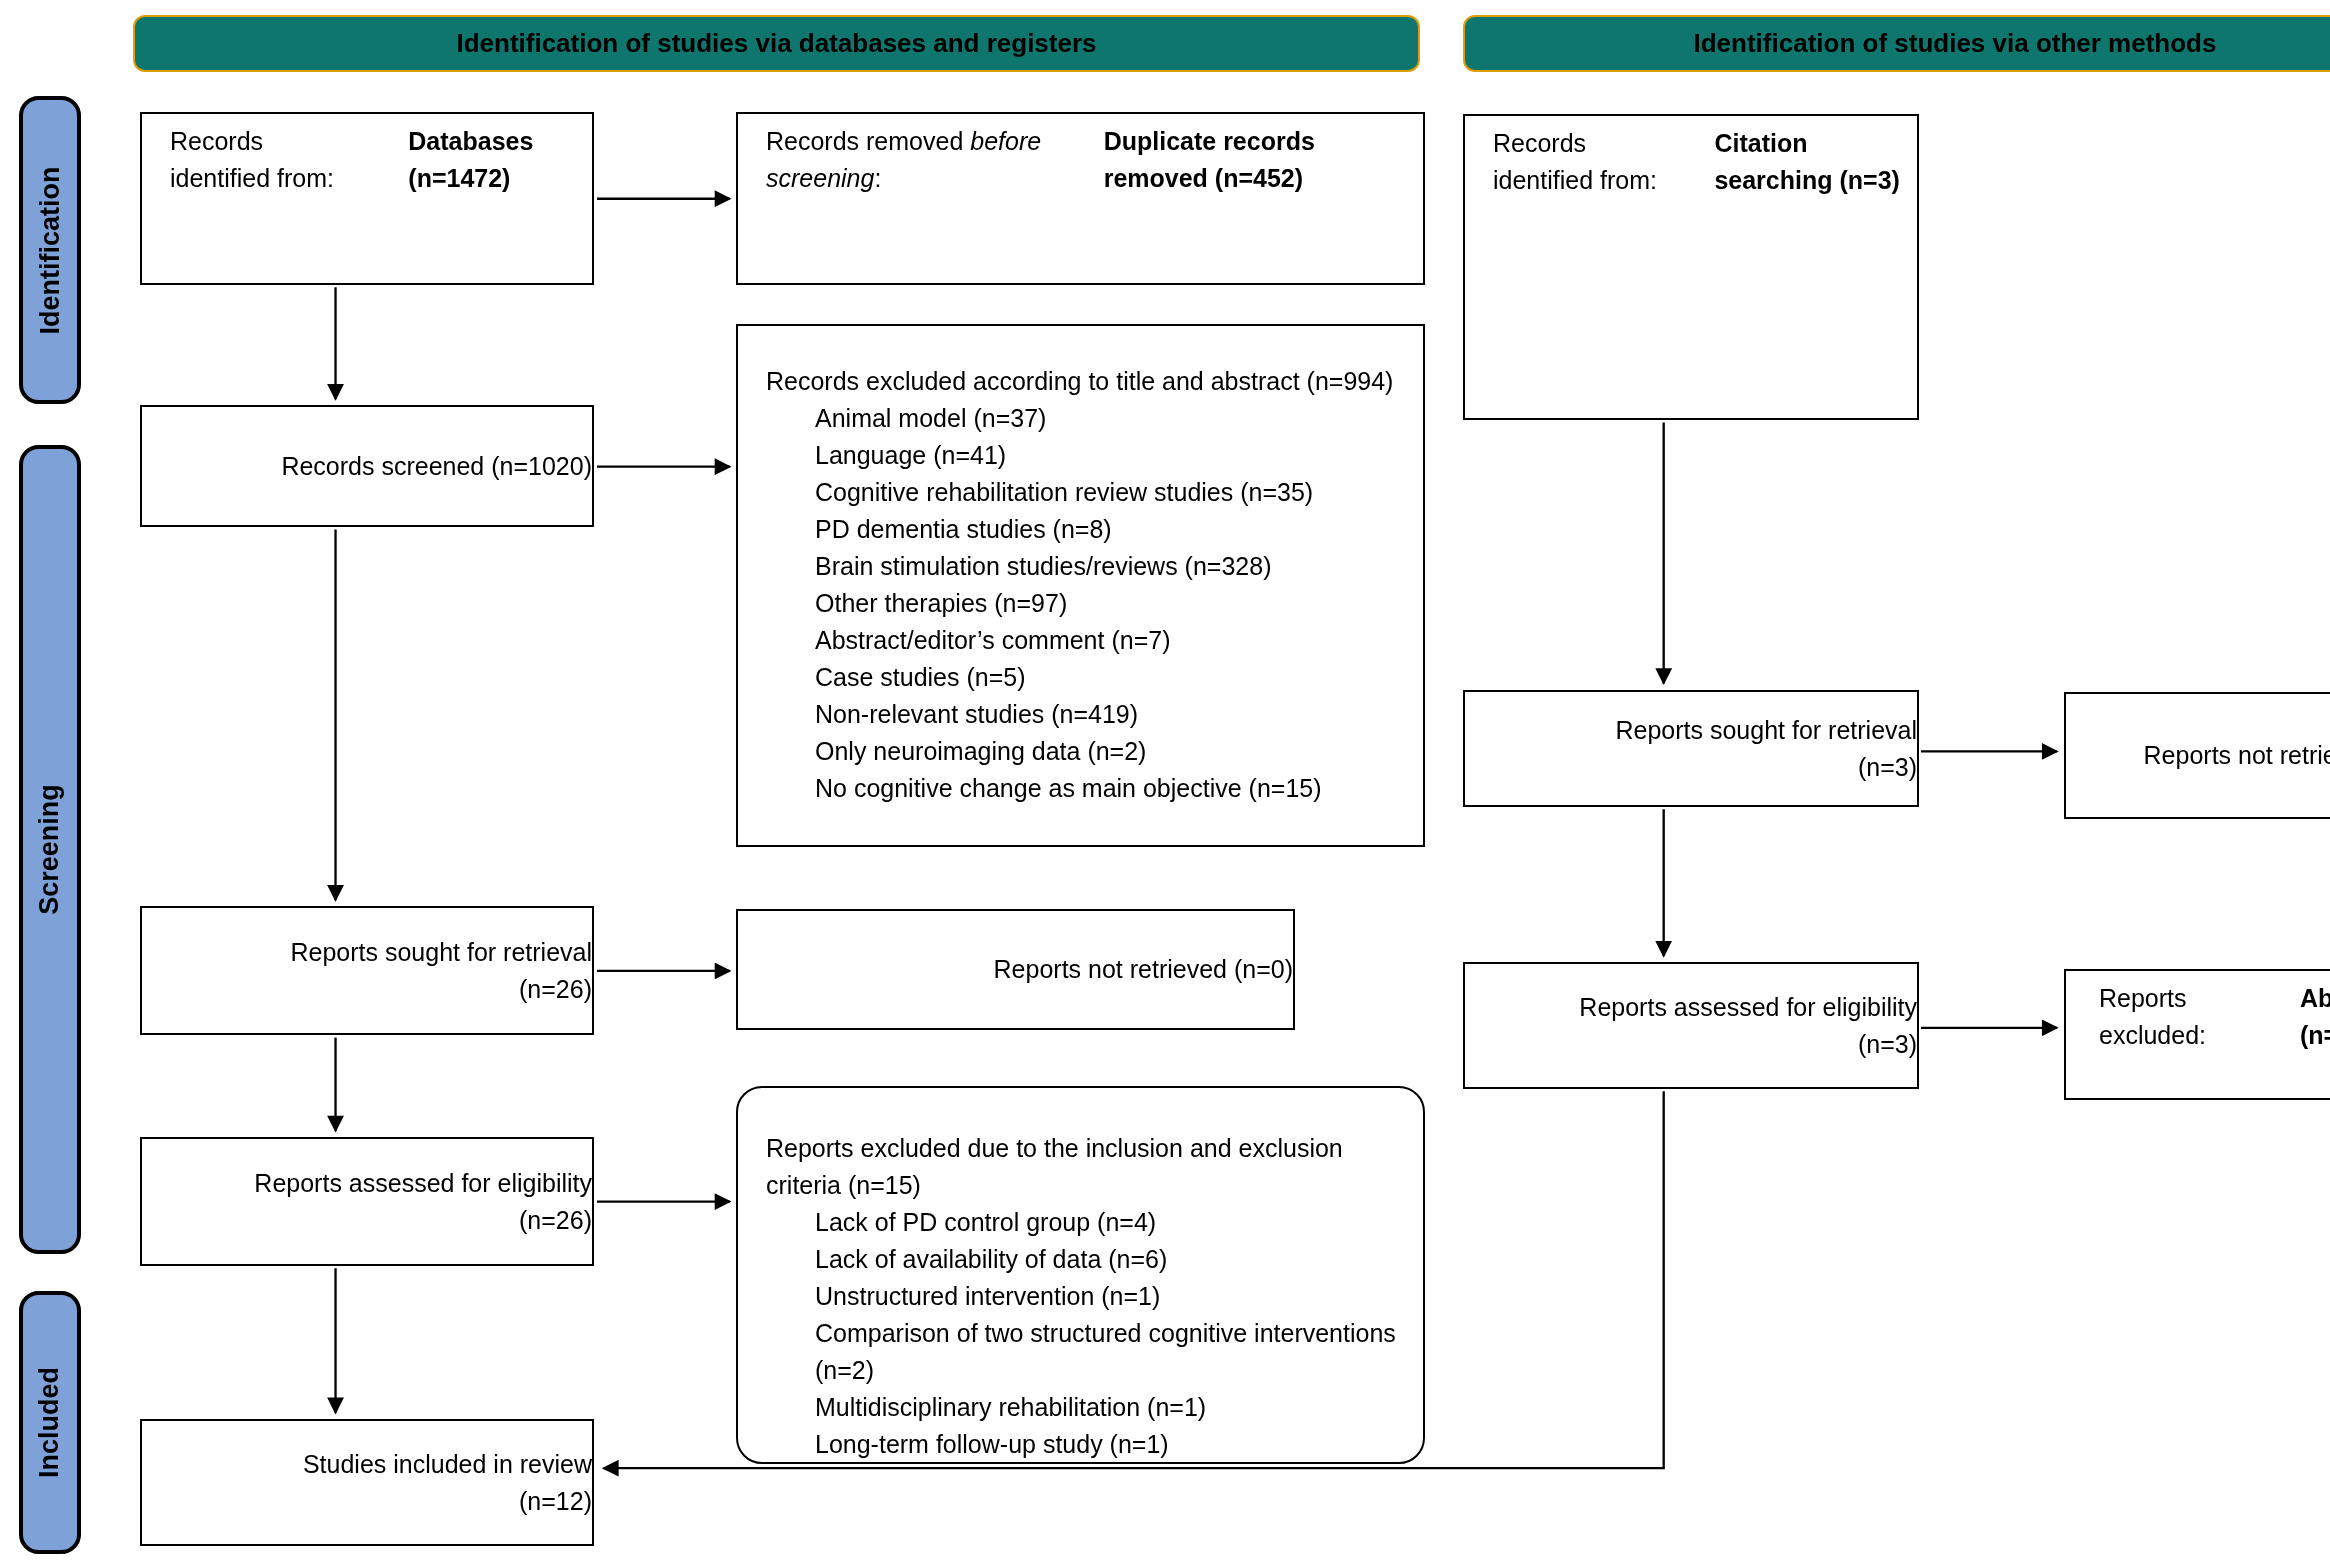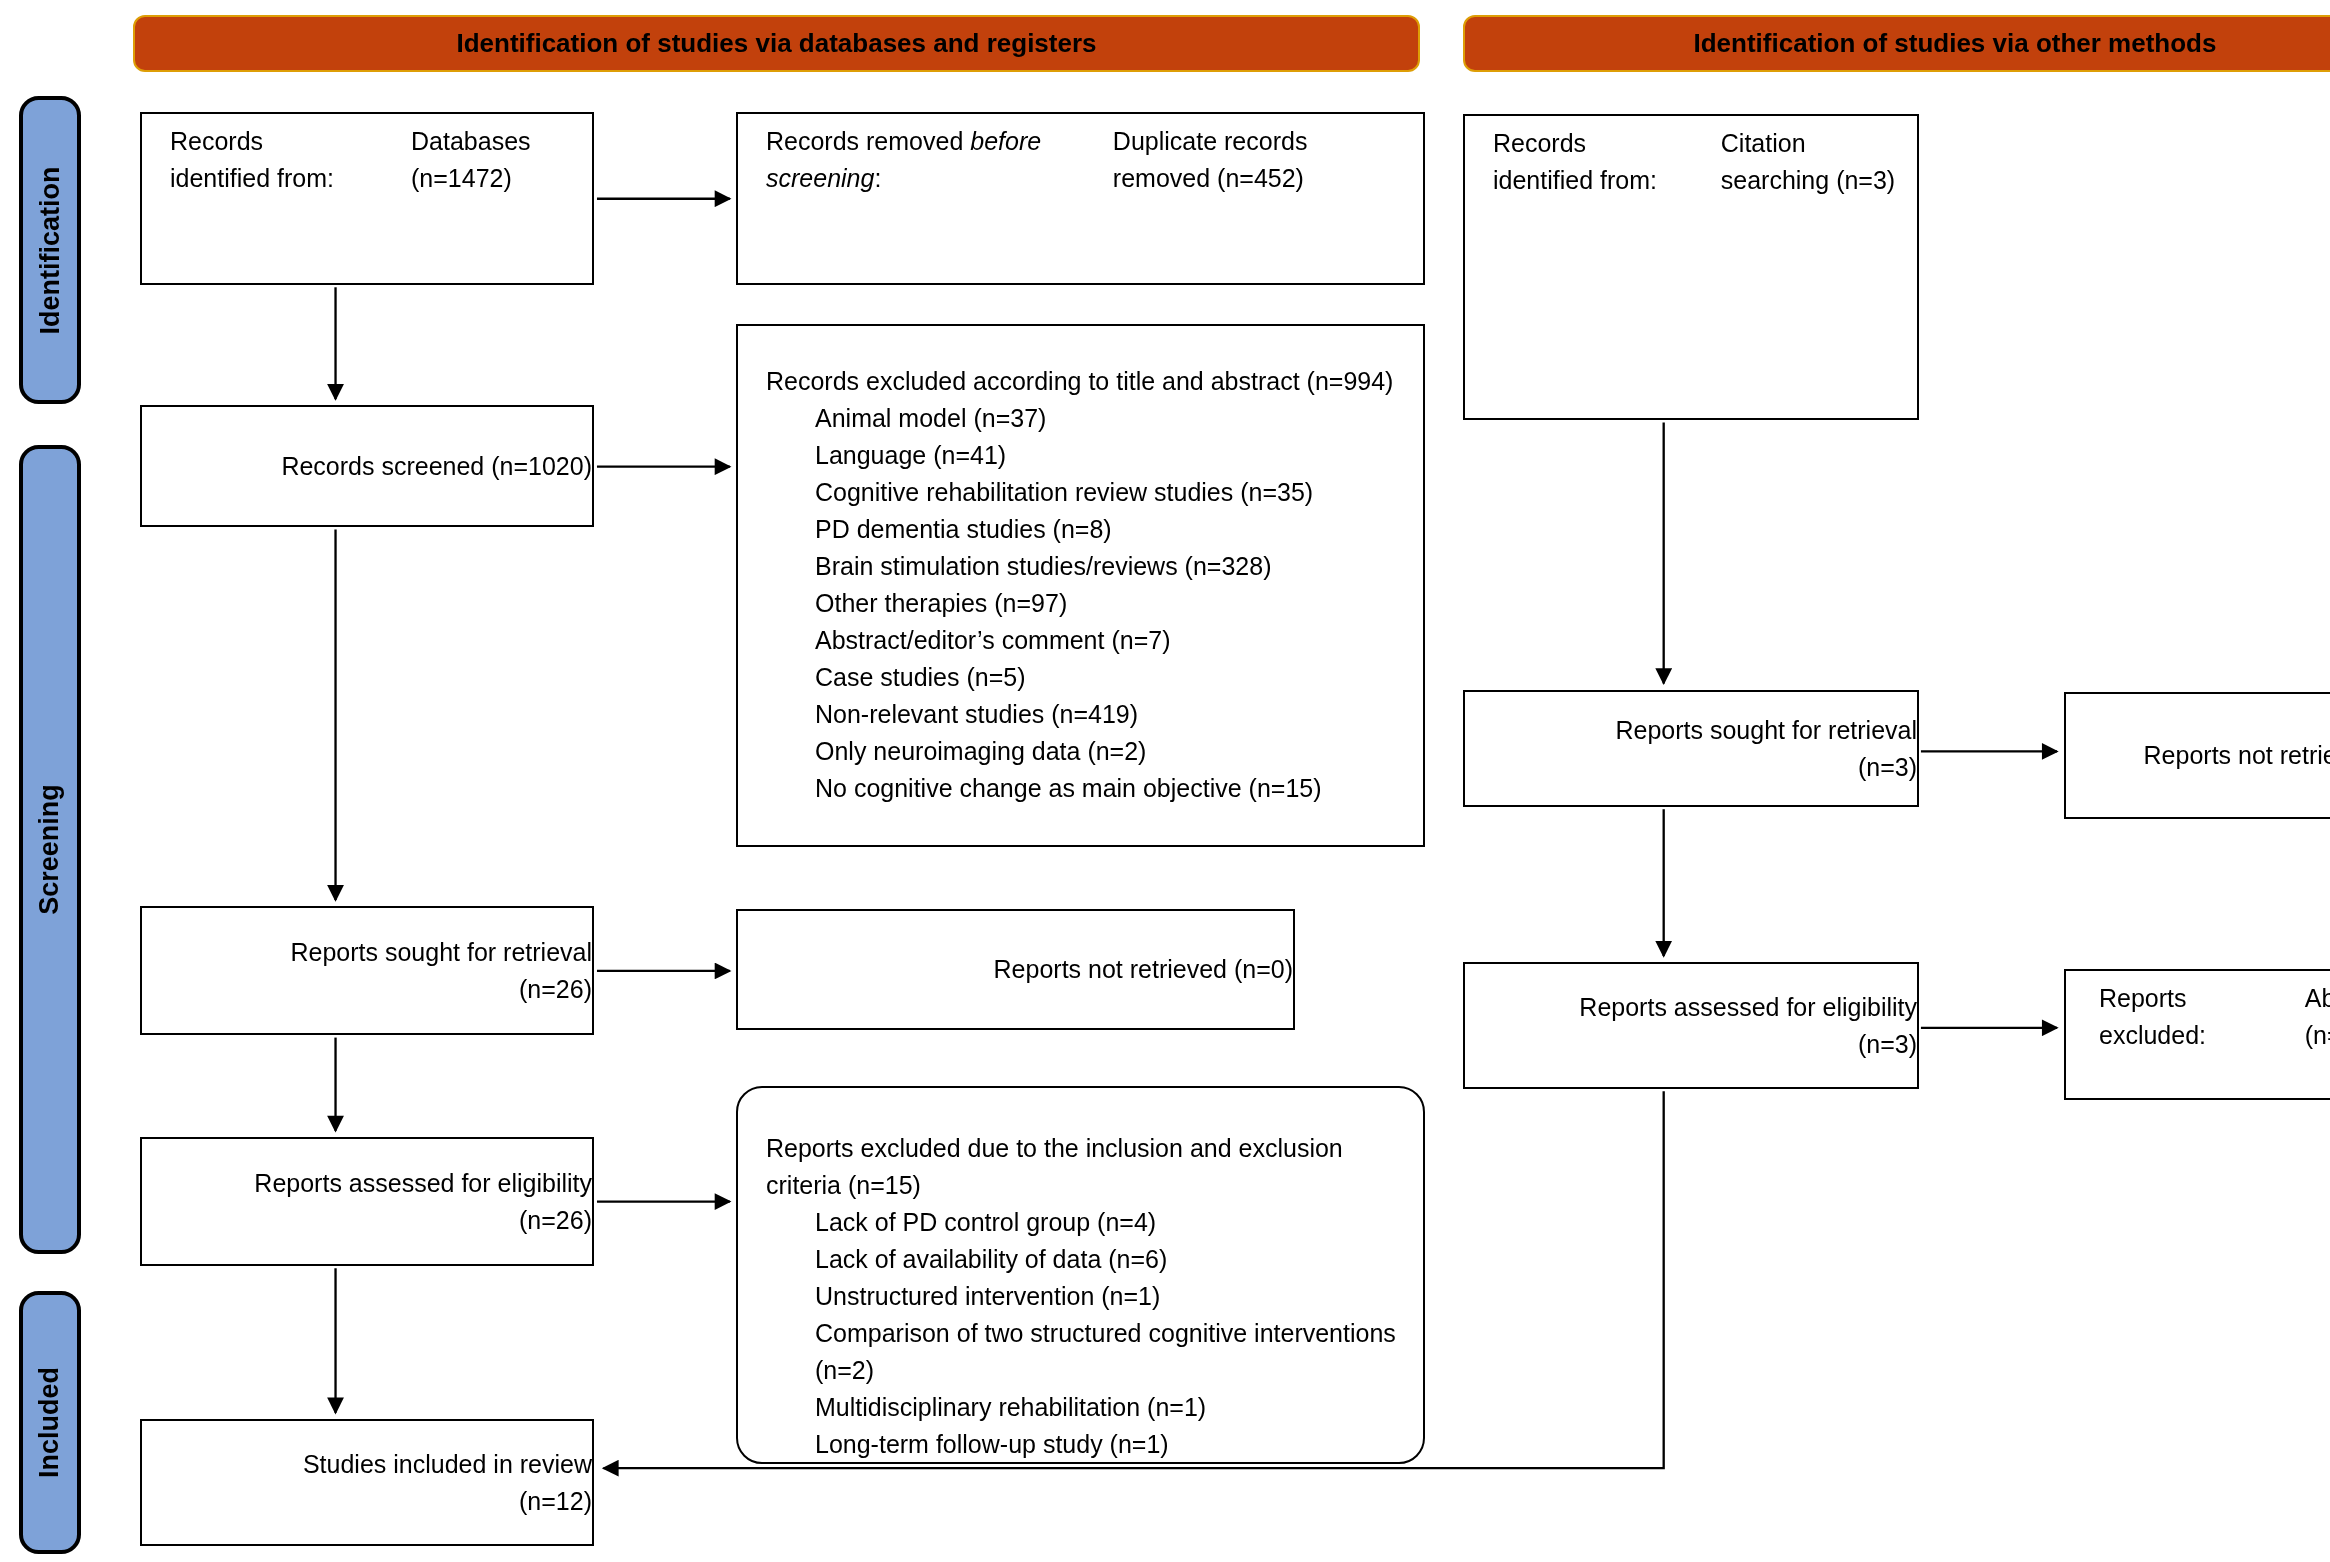--- a/index.html
+++ b/index.html
@@ -1,28 +1,28 @@
 <!DOCTYPE html>
 <html style="font-size:7.5px"><head>
 <meta charset="utf-8">
 <style>
   html,body{margin:0;padding:0;background:#ffffff;}
   .canvas{position:relative;width:2448px;height:1563px;background:#ffffff;
           font-family:"Liberation Sans","DejaVu Sans",sans-serif;color:#000;}
-  .banner{position:absolute;background:#c2410c;border:2.3px solid #DE9E06;border-radius:12px;
+  .banner{position:absolute;background:#0f766e;border:2.3px solid #DE9E06;border-radius:12px;
           display:flex;align-items:center;justify-content:center;
           font-size:26px;font-weight:bold;box-sizing:border-box;text-align:right;}
   .stage{position:absolute;background:#7EA2D8;border:4.2px solid #000;border-radius:19.6px;
          display:flex;align-items:center;justify-content:center;box-sizing:border-box;}
   .stage span{transform:rotate(-90deg);white-space:nowrap;font-size:27px;font-weight:bold;}
   .box{position:absolute;background:#fff;border:2.8px solid #000;box-sizing:border-box;
        font-size:25px;line-height:1.45;}
   .center{display:flex;flex-direction:column;align-items:flex-end;justify-content:center;text-align:center;}
   .leftbox{display:flex;flex-direction:row;justify-content:center;padding:9.3px 14px 9.3px 28px;}
-  .indent{padding-left:47px;}
+  .indent{padding-left:47px;font-weight:bold;}
   .listbox{padding:37px 14px 9.3px 28px;line-height:37px;}
   .listbox .item{padding-left:49px;}
   svg.connectors{position:absolute;left:0;top:0;pointer-events:none;}
   .it{font-style:italic;}
 </style>
 </head>
 <body>
 
 <div class="canvas">
 

